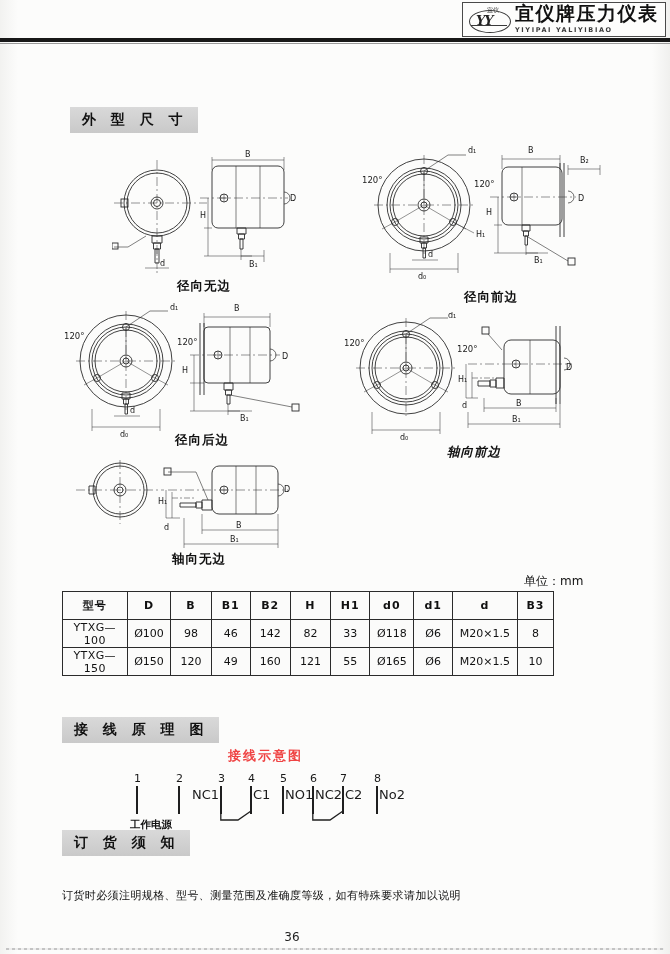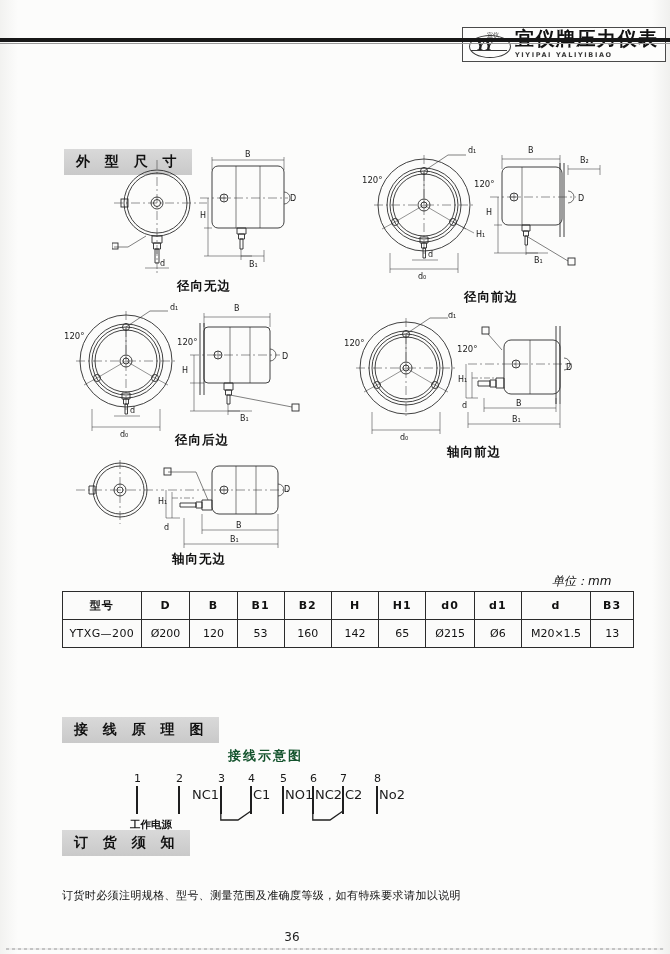--- a/index.html
+++ b/index.html
@@ -46,21 +46,20 @@
   .logo-box {
     position: absolute;
     left: 462px; top: 2px;
     width: 204px; height: 35px;
     border: 1px solid #4a4a4a;
     background: #fdfdfc;
     display: flex;
     align-items: center;
     padding-left: 4px;
     box-sizing: border-box;
-    margin-top: 25px;
   }
   .logo-mark {
     width: 44px; height: 28px;
     position: relative;
     flex: none;
     margin-right: 4px;
   }
   .logo-oval {
     position: absolute;
     left: 2px; top: 4px;
@@ -137,21 +136,21 @@
   
   .unit-label {
     position: absolute;
     font-size: 12px;
     color: #111;
     white-space: nowrap;
   }
   table.dims {
     position: absolute;
     left: 62px; top: 591px;
-    width: 572px;
+    width: 492px;
     border-collapse: collapse;
     font-size: 11px;
     background: #fbfbfa;
   }
   table.dims th, table.dims td {
     border: 1px solid #2b2b2b;
     text-align: center;
     height: 27px;
     color: #111;
     font-weight: normal;
@@ -167,21 +166,21 @@
   table.dims col.c-model { width: 86px; }
   table.dims col.c-num   { width: 51px; }
   table.dims col.c-d     { width: 72px; }
   table.dims col.c-b3    { width: 46px; }
 
   
   .wiring-title {
     position: absolute;
     font-size: 13px;
     font-weight: bold;
-    color: #14532d;
+    color: #ef4444;
     letter-spacing: 2px;
     white-space: nowrap;
   }
   .wire-wrap {
     position: absolute;
     left: 120px; top: 772px;
     width: 340px; height: 60px;
   }
   .term-num {
     position: absolute;
@@ -256,21 +255,21 @@
     </div>
     <div class="logo-text">
       <div class="logo-cn-main">宜仪牌压力仪表</div>
       <div class="logo-py">YIYIPAI YALIYIBIAO</div>
     </div>
   </div>
 </div>
 <div class="header-rule"></div>
 <div class="header-rule2"></div>
 
-<div class="sec-head" style="left:64px; top:107px;margin-top:42px;">外 型 尺 寸</div>
+<div class="sec-head" style="left:70px; top:107px;">外 型 尺 寸</div>
 
 <svg class="dwg" style="left:112px; top:148px;" width="200" height="130" viewBox="0 0 200 130">
   <g fill="none" stroke="#2b2b2b" stroke-width="0.9">
     <circle cx="45" cy="55" r="33"></circle>
     <circle cx="45" cy="55" r="30"></circle>
     <circle cx="45" cy="55" r="6"></circle>
     <circle cx="45" cy="55" r="3.5"></circle>
     <path d="M2 55 H95" stroke-width="0.5" stroke-dasharray="9,3,2,3"></path>
     <path d="M45 12 V108" stroke-width="0.5" stroke-dasharray="9,3,2,3"></path>
     <rect x="9" y="51" width="7" height="8"></rect>
@@ -466,21 +465,21 @@
     <text x="0" y="34" font-size="8.5">120°</text>
     <text x="113" y="40" font-size="8.5">120°</text>
     <text x="56" y="128">d₀</text>
     <text x="114" y="70">H₁</text>
     <text x="118" y="96">d</text>
     <text x="172" y="94">B</text>
     <text x="168" y="110">B₁</text>
     <text x="222" y="58">D</text>
   </g>
 </svg>
-<div class="cap" style="left:447px; top:444px;">轴向前边</div>
+<div class="cap" style="left:447px; top:444px;font-style:italic;">轴向前边</div>
 
 <svg class="dwg" style="left:72px; top:458px;" width="250" height="100" viewBox="0 0 250 100">
   <g fill="none" stroke="#2b2b2b" stroke-width="0.9">
     <circle cx="48" cy="32" r="27"></circle>
     <circle cx="48" cy="32" r="24"></circle>
     <circle cx="48" cy="32" r="6"></circle>
     <circle cx="48" cy="32" r="3"></circle>
     <path d="M4 32 H92" stroke-width="0.5" stroke-dasharray="9,3,2,3"></path>
     <path d="M48 2 V66" stroke-width="0.5" stroke-dasharray="9,3,2,3"></path>
     <path d="M17 28 h6 v8 h-6 z"></path>
@@ -506,21 +505,21 @@
   <g font-size="8" fill="#1a1a1a" font-family="DejaVu Sans, sans-serif">
     <text x="86" y="46">H₁</text>
     <text x="92" y="72">d</text>
     <text x="164" y="70">B</text>
     <text x="158" y="84">B₁</text>
     <text x="212" y="34">D</text>
   </g>
 </svg>
 <div class="cap" style="left:172px; top:551px;">轴向无边</div>
 
-<div class="unit-label" style="left:552px; top:573px;font-style:italic;">单位：mm</div>
+<div class="unit-label" style="left:524px; top:573px;">单位：mm</div>
 
 <table class="dims">
   <colgroup>
     <col class="c-model">
       <col class="c-num">
       <col class="c-num">
       <col class="c-num">
       <col class="c-num">
     <col class="c-num">
       <col class="c-num">
@@ -539,31 +538,44 @@
       <th>H</th>
       <th>H1</th>
       <th>d0</th>
       <th>d1</th>
       <th>d</th>
       <th>B3</th>
     </tr>
   </thead>
   <tbody>
     <tr>
-      <td class="model">YTXG—200</td>
-      <td>Ø200</td>
-      <td>120</td>
-      <td>53</td>
-      <td>160</td>
+      <td class="model">YTXG—100</td>
+      <td>Ø100</td>
+      <td>98</td>
+      <td>46</td>
       <td>142</td>
-      <td>65</td>
-      <td>Ø215</td>
+      <td>82</td>
+      <td>33</td>
+      <td>Ø118</td>
       <td>Ø6</td>
       <td>M20×1.5</td>
-      <td>13</td>
+      <td>8</td>
+    </tr>
+    <tr>
+      <td class="model">YTXG—150</td>
+      <td>Ø150</td>
+      <td>120</td>
+      <td>49</td>
+      <td>160</td>
+      <td>121</td>
+      <td>55</td>
+      <td>Ø165</td>
+      <td>Ø6</td>
+      <td>M20×1.5</td>
+      <td>10</td>
     </tr>
   </tbody>
 </table>
 
 <div class="sec-head" style="left:62px; top:717px;">接 线 原 理 图</div>
 
 <div class="wiring-title" style="left:228px; top:747px;">接线示意图</div>
 
 <div class="wire-wrap">
 

